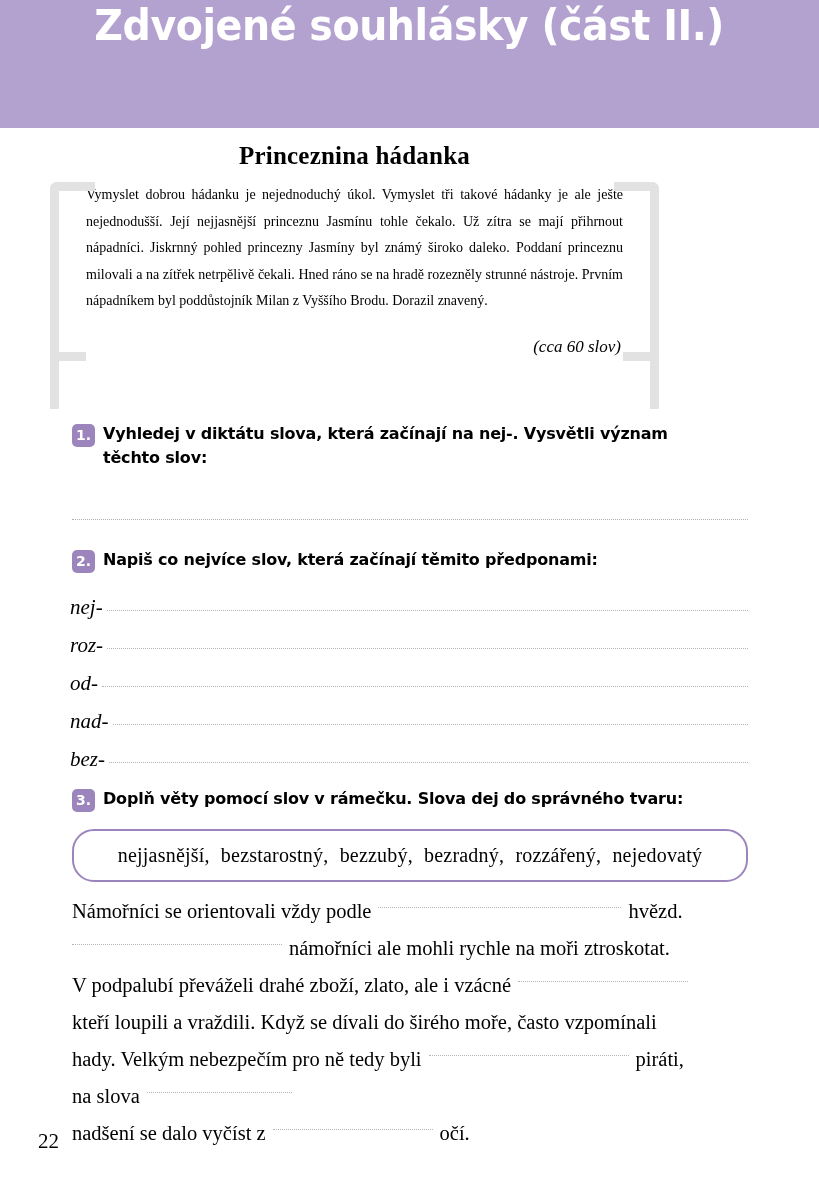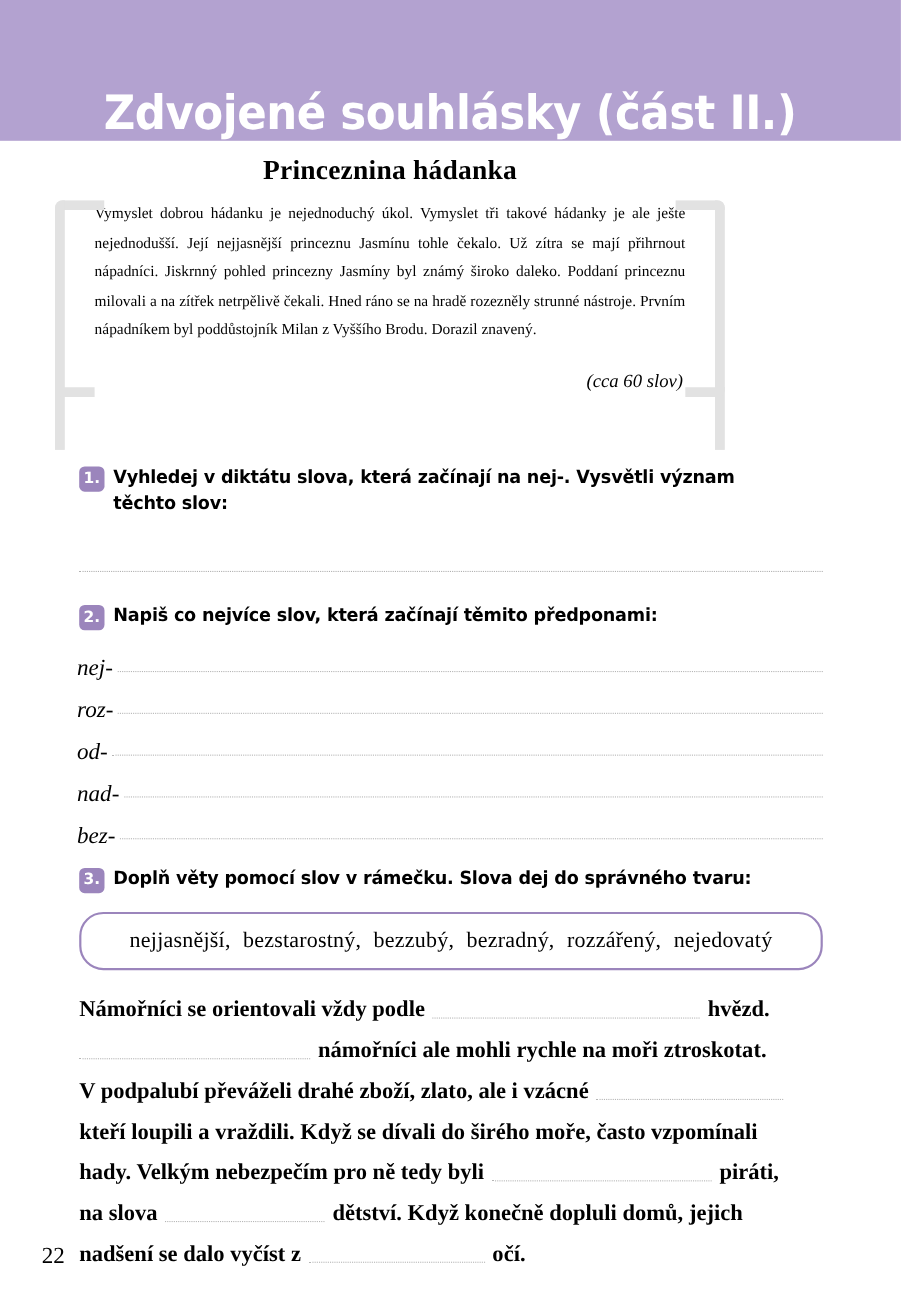--- a/index.html
+++ b/index.html
@@ -18,21 +18,21 @@
 
   
   .header-band {
     position: absolute;
     left: 0;
     top: 0;
     width: 819px;
     height: 128px;
     background: #b3a2d0;
     display: flex;
-    align-items: flex-end;
+    align-items: flex-start;
     justify-content: center;
   }
   .header-title {
     font-family: "DejaVu Sans", sans-serif;
     font-weight: bold;
     font-size: 43px;
     letter-spacing: -0.5px;
     color: #ffffff;
     white-space: nowrap;
     transform: scaleX(0.92);
@@ -190,23 +190,22 @@
   .cloze {
     position: absolute;
     left: 72px;
     width: 680px;
     font-family: "Liberation Serif", serif;
     font-size: 20.5px;
   }
   .cloze-line {
     height: 37px;
     display: flex;
-    align-items: flex-end;
+    align-items: center;
     white-space: nowrap;
-    font-weight: bold;
   }
   .cloze-line .blank {
     border-bottom: 1px dotted #b5b5b5;
     display: inline-block;
     position: relative;
     top: -4px;
     margin: 0 7px;
   }
 
   
@@ -320,21 +319,20 @@
 
     <div class="cloze-line">
       <span>hady. Velkým nebezpečím pro ně tedy byli</span>
       <span class="blank" style="width:200px;"></span>
       <span>piráti,</span>
     </div>
 
     <div class="cloze-line">
       <span>na slova</span>
       <span class="blank" style="width:145px;"></span>
-      <span>dětství. Když konečně dopluli domů, jejich</span>
     </div>
 
     <div class="cloze-line">
       <span>nadšení se dalo vyčíst z</span>
       <span class="blank" style="width:160px;"></span>
       <span>očí.</span>
     </div>
   </div>
 
   <div class="page-number">22</div>

